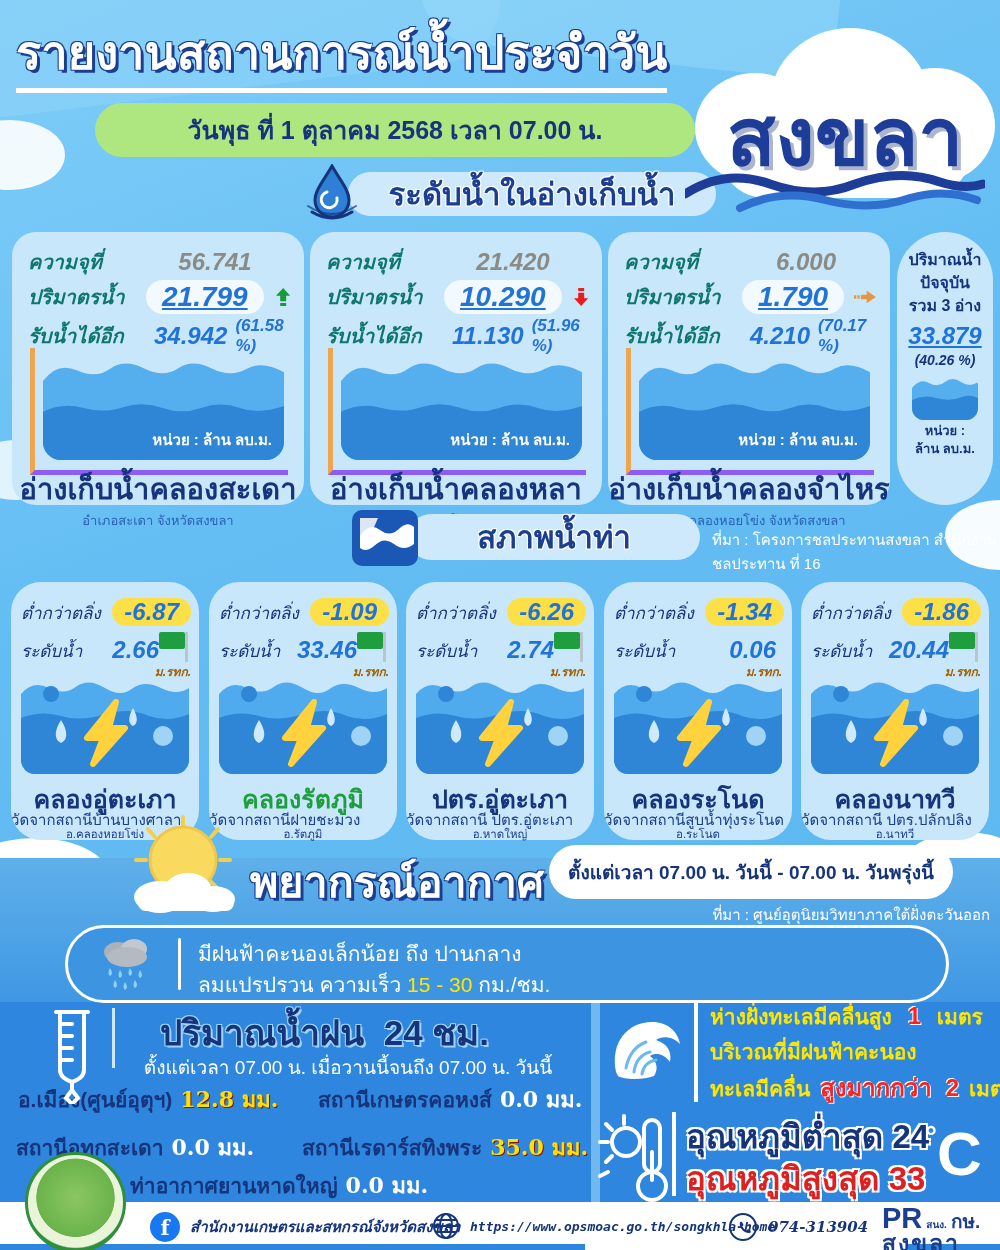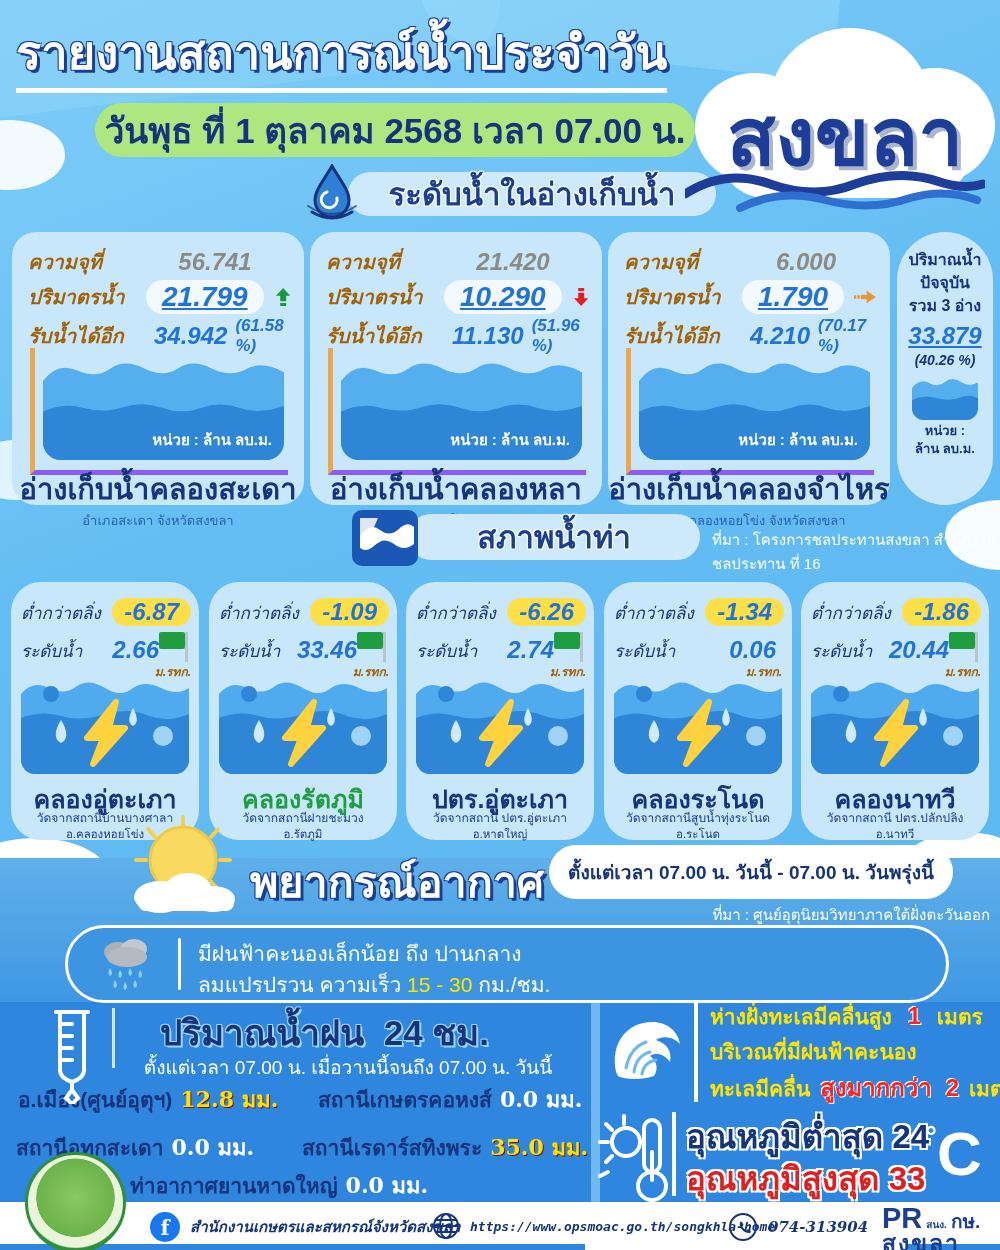--- a/index.html
+++ b/index.html
@@ -9,32 +9,32 @@
   .deco{position:absolute;border-radius:60px;}
   .cloud{position:absolute;background:#fff;border-radius:50%;}
   .navy{color:#16347c}
 
   
   .hdr-title{position:absolute;left:16px;top:26px;font-size:47px;font-weight:bold;color:#fff;
     text-shadow:3px 3px 0 #1b3e8f,-1px -1px 0 #1b3e8f,1px -1px 0 #1b3e8f,-1px 1px 0 #1b3e8f;
     border-bottom:5px solid #fff;padding-bottom:8px;line-height:1.15;}
   .date-pill{position:absolute;left:95px;top:103px;width:600px;height:54px;background:#aee77f;
     border-radius:28px;display:flex;align-items:center;justify-content:center;
-    font-size:35px;font-weight:bold;color:#16347c;}
+    font-size:25px;font-weight:bold;color:#16347c;}
   .prov-cloud{position:absolute;left:690px;top:18px;width:310px;height:190px;}
   .prov-text{position:absolute;left:0;top:55px;width:100%;text-align:center;font-size:80px;
     font-weight:bold;color:#1e3d99;text-shadow:4px 4px 0 rgba(14,42,110,.35);z-index:4;}
   
   .sec-pill{position:absolute;background:#cfe9fc;border-radius:30px;display:flex;align-items:center;
     justify-content:center;color:#1b3e8f;font-weight:bold;
     text-shadow:1px 1px 0 #fff,-1px -1px 0 #fff,1px -1px 0 #fff,-1px 1px 0 #fff;}
   
   .res-card{position:absolute;top:232px;width:292px;height:273px;background:#c9e7fb;border-radius:24px;}
   .res-row{position:absolute;left:16px;right:14px;display:flex;align-items:center;}
-  .res-lbl{width:112px;font-size:20px;font-weight:bold;color:#a16207;font-style:italic;flex:none;}
+  .res-lbl{width:112px;font-size:20px;font-weight:bold;color:#0f766e;font-style:italic;flex:none;}
   .res-cap{flex:1;text-align:center;font-size:24px;font-weight:bold;color:#8b8b85;font-style:italic;}
   .res-pill{background:#f2f9ff;border-radius:22px;padding:1px 16px;margin-left:6px;}
   .res-vol{font-size:28px;font-weight:bold;color:#2273d8;font-style:italic;text-decoration:underline;}
   .res-intake{font-size:24px;font-weight:bold;color:#2273d8;font-style:italic;margin-left:14px;}
   .res-pct{font-size:17px;font-weight:bold;color:#2273d8;font-style:italic;margin-left:8px;}
   .tank{position:absolute;left:18px;right:16px;top:116px;height:122px;
     border-left:5px solid #eda54f;border-bottom:5px solid #8b5cf6;}
   .tank-water{position:absolute;left:8px;right:4px;top:4px;bottom:10px;border-radius:18px;overflow:hidden;}
   .tank-unit{position:absolute;right:16px;bottom:18px;font-size:15px;font-weight:bold;color:#fff;z-index:2;}
   .res-name{position:absolute;left:0;width:100%;top:243px;text-align:center;font-size:29px;
@@ -53,21 +53,21 @@
   .riv-row{position:absolute;left:10px;right:8px;display:flex;align-items:center;}
   .riv-lbl{font-size:17px;font-weight:normal;color:#16347c;font-style:italic;flex:1;}
   .riv-pill{background:#fde047;border-radius:18px;padding:0 12px;}
   .riv-val{font-size:24px;font-weight:bold;color:#2273d8;font-style:italic;}
   .flag{position:absolute;width:26px;height:17px;background:#1f9e3f;border-radius:2px;}
   .flag::after{content:"";position:absolute;right:-3px;top:0;width:3px;height:30px;background:#b9c4cc;}
   .riv-unit{position:absolute;font-size:12px;font-weight:bold;font-style:italic;color:#a16207;}
   .riv-water{position:absolute;left:10px;right:10px;top:94px;height:98px;border-radius:14px;overflow:hidden;}
   .riv-name{position:absolute;left:0;width:100%;top:197px;text-align:center;font-size:25px;font-weight:bold;color:#16347c;}
   .riv-name.green{color:#1f9e3f;}
-  .riv-sta{position:absolute;left:0;width:100%;top:226px;text-align:center;font-size:12px;color:#1b3e8f;}
+  .riv-sta{position:absolute;left:0;width:100%;top:226px;text-align:left;font-size:15px;color:#1b3e8f;}
   .riv-dist{position:absolute;left:0;width:100%;top:243px;text-align:center;font-size:11.5px;color:#1b3e8f;}
   
   .wx-band{position:absolute;left:0;top:858px;width:1000px;height:147px;
     background:linear-gradient(#5fb0ea,#3f97e3);}
   .wx-title{position:absolute;left:250px;top:848px;font-size:43px;font-weight:bold;color:#fff;
     text-shadow:3px 3px 0 #1b3e8f,-1px -1px 0 #1b3e8f,1px -1px 0 #1b3e8f,-1px 1px 0 #1b3e8f;z-index:3;}
   .wx-period{position:absolute;left:549px;top:845px;width:404px;height:54px;background:#fff;border-radius:28px;
     display:flex;align-items:center;justify-content:center;font-size:19px;font-weight:bold;color:#16347c;z-index:3;}
   .wx-src{position:absolute;right:38px;top:903px;font-size:15px;color:#fff;z-index:3;}
   .wx-box{position:absolute;left:65px;top:925px;width:878px;height:72px;border:3px solid #fff;border-radius:40px;

